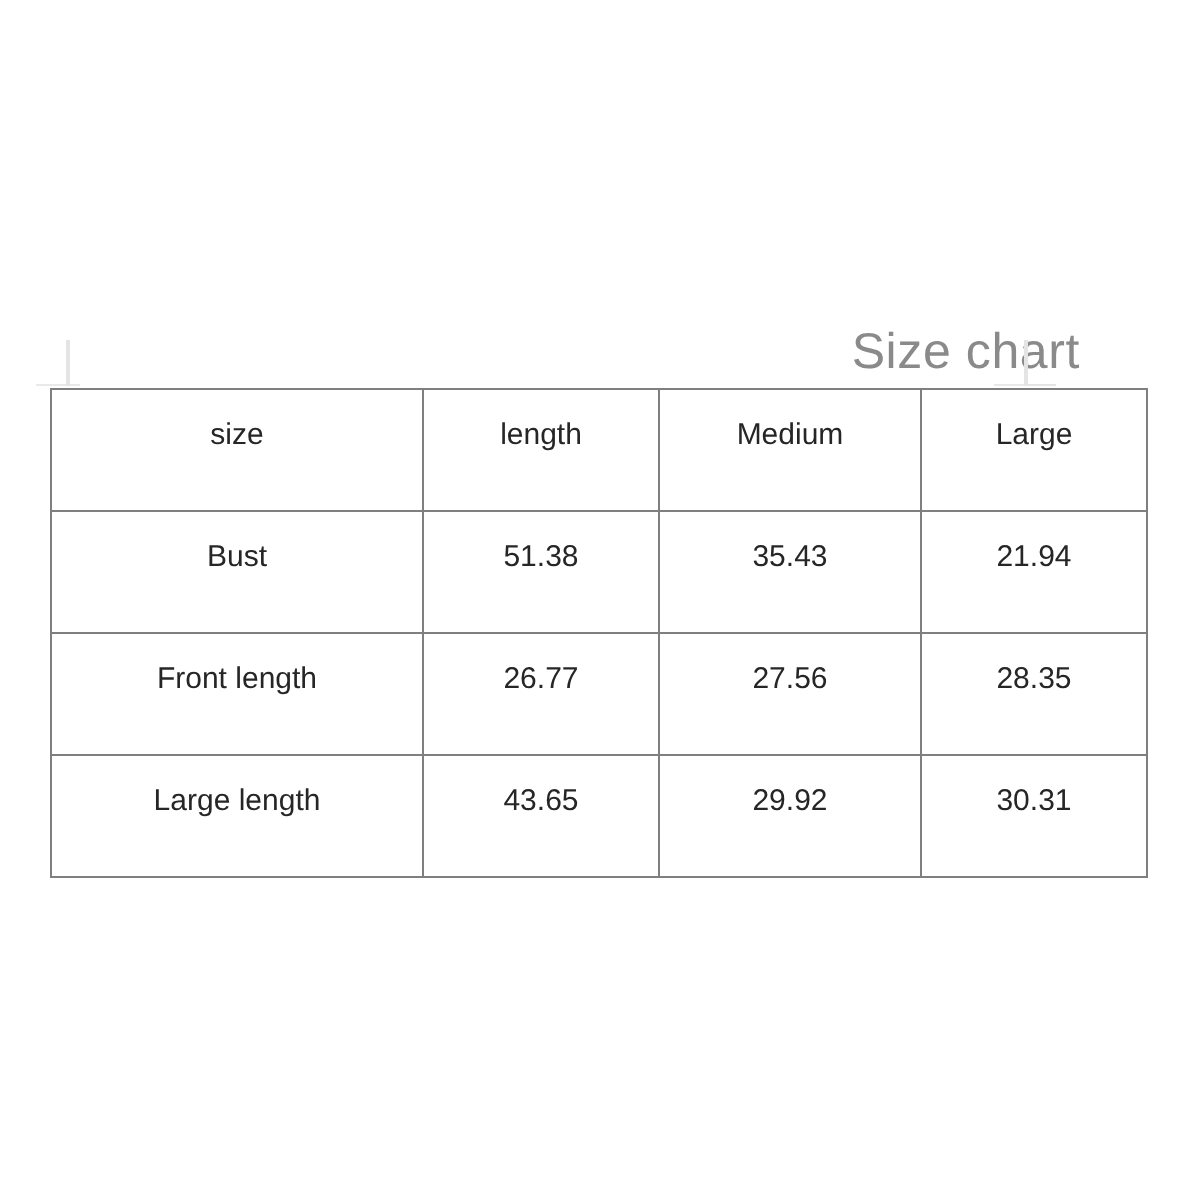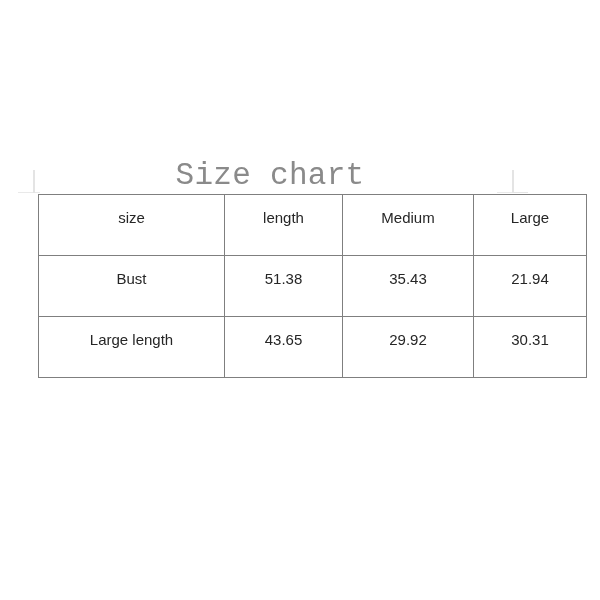--- a/index.html
+++ b/index.html
@@ -19,28 +19,27 @@
     height: 600px;
     background: #ffffff;
   }
 
   
   .chart-title {
     position: absolute;
     left: 0;
     top: 161px;
     width: 540px;
-    text-align: center;
-    font-size: 31px;
+    text-align: right;
+    font-size: 25px;
     font-weight: 400;
     color: #8a8a8a;
     letter-spacing: 0.3px;
     line-height: 30px;
     white-space: nowrap;
-    font-family: Liberation Mono, monospace;
   }
 
   
   .mark-rule {
     position: absolute;
     height: 1px;
     background: #e9e9e9;
   }
   .mark-rule.left  { left: 18px;  top: 192px; width: 22px; }
   .mark-rule.right { left: 497px; top: 192px; width: 30px; }
@@ -54,21 +53,21 @@
   .mark-foot {
     position: absolute;
     height: 1px;
     background: #e4e4e4;
   }
   .mark-foot.right { left: 512px; top: 192px; width: 16px; }
 
   
   .size-table {
     position: absolute;
-    left: 38px;
+    left: 25px;
     top: 194px;
     width: 549px;
     border-collapse: collapse;
     table-layout: fixed;
   }
   .size-table td {
     border: 1px solid #7f7f7f;
     height: 60px;
     padding: 0;
     vertical-align: top;
@@ -132,20 +131,34 @@
           <span class="cell-text">51.38</span>
         </td>
         <td>
           <span class="cell-text">35.43</span>
         </td>
         <td>
           <span class="cell-text">21.94</span>
         </td>
       </tr>
 
+      <tr>
+        <td>
+          <span class="cell-text">Front length</span>
+        </td>
+        <td>
+          <span class="cell-text">26.77</span>
+        </td>
+        <td>
+          <span class="cell-text">27.56</span>
+        </td>
+        <td>
+          <span class="cell-text">28.35</span>
+        </td>
+      </tr>
 
       <tr>
         <td>
           <span class="cell-text">Large length</span>
         </td>
         <td>
           <span class="cell-text">43.65</span>
         </td>
         <td>
           <span class="cell-text">29.92</span>

